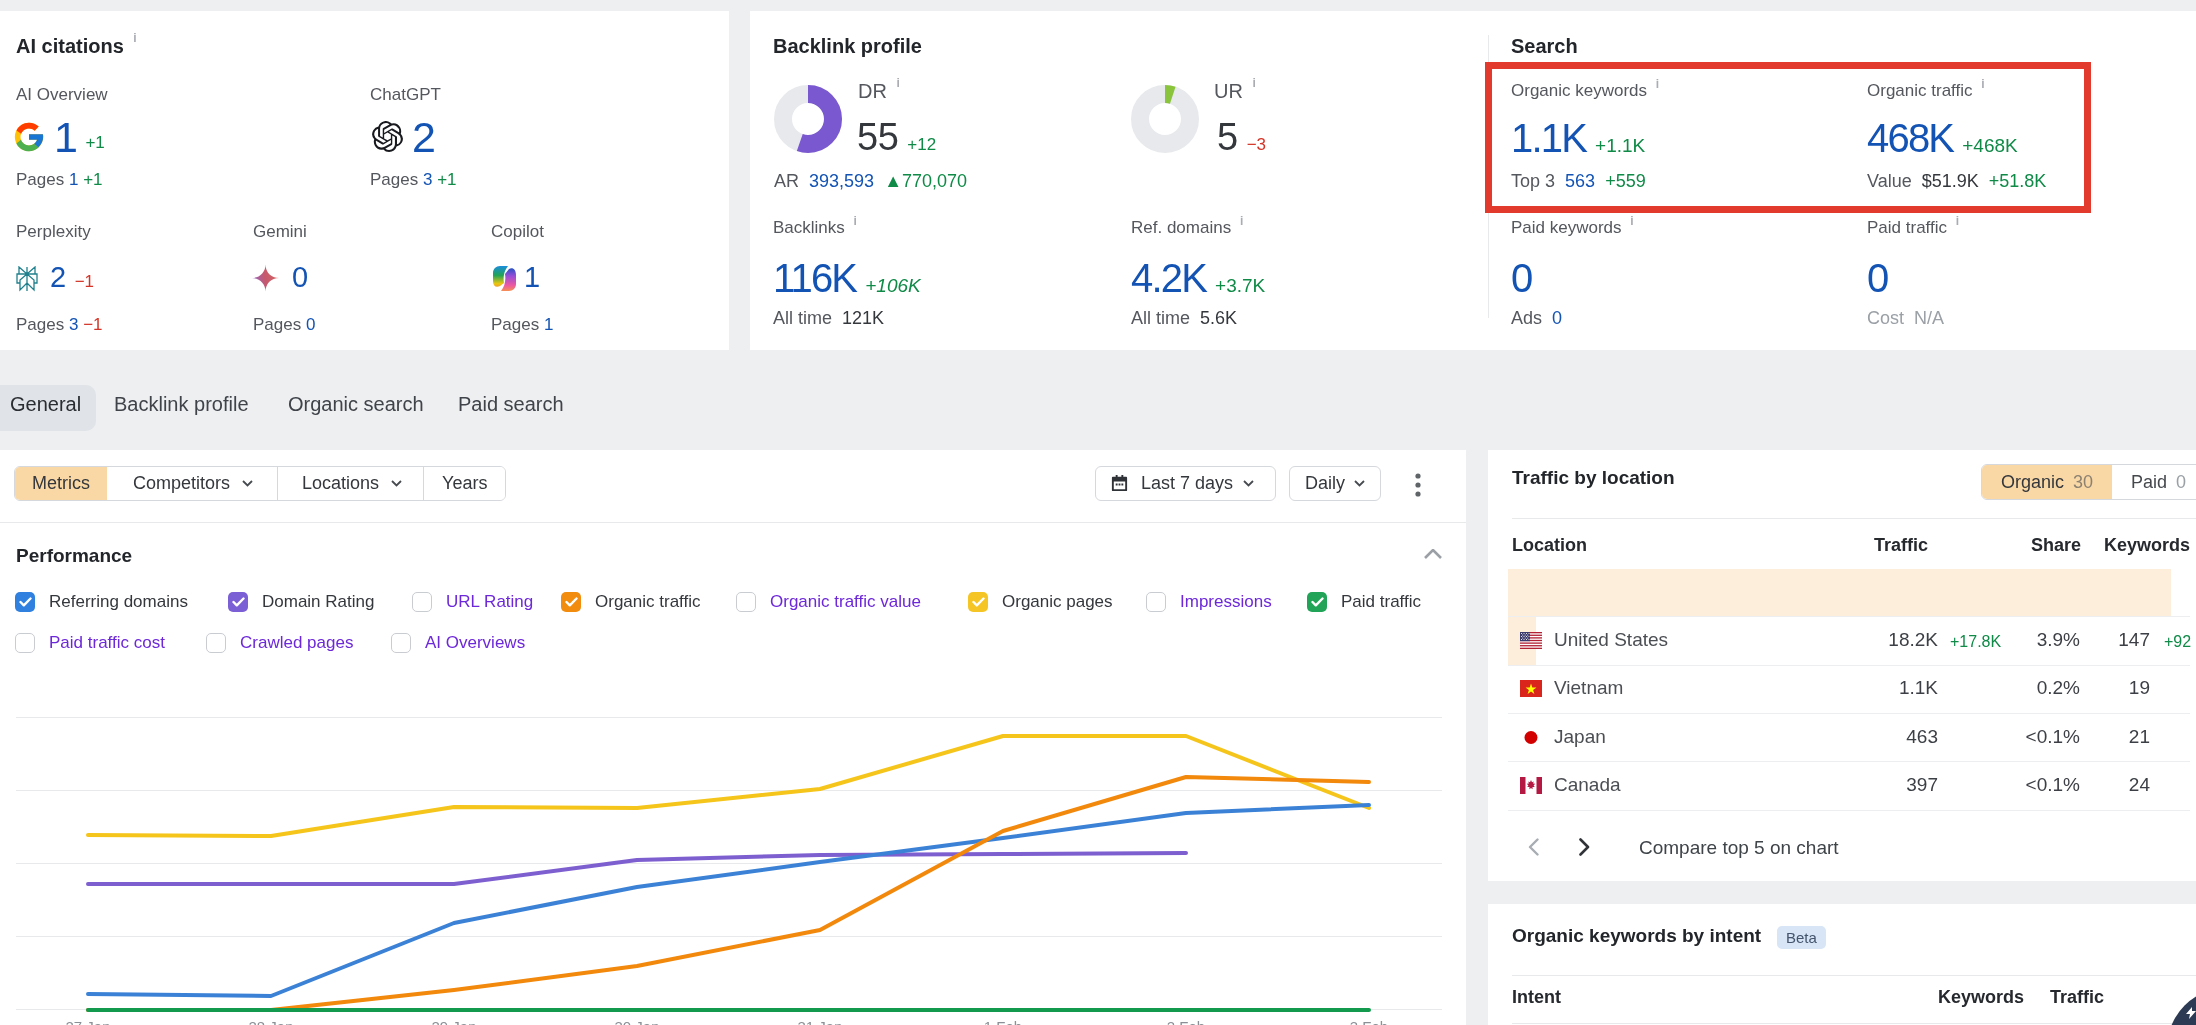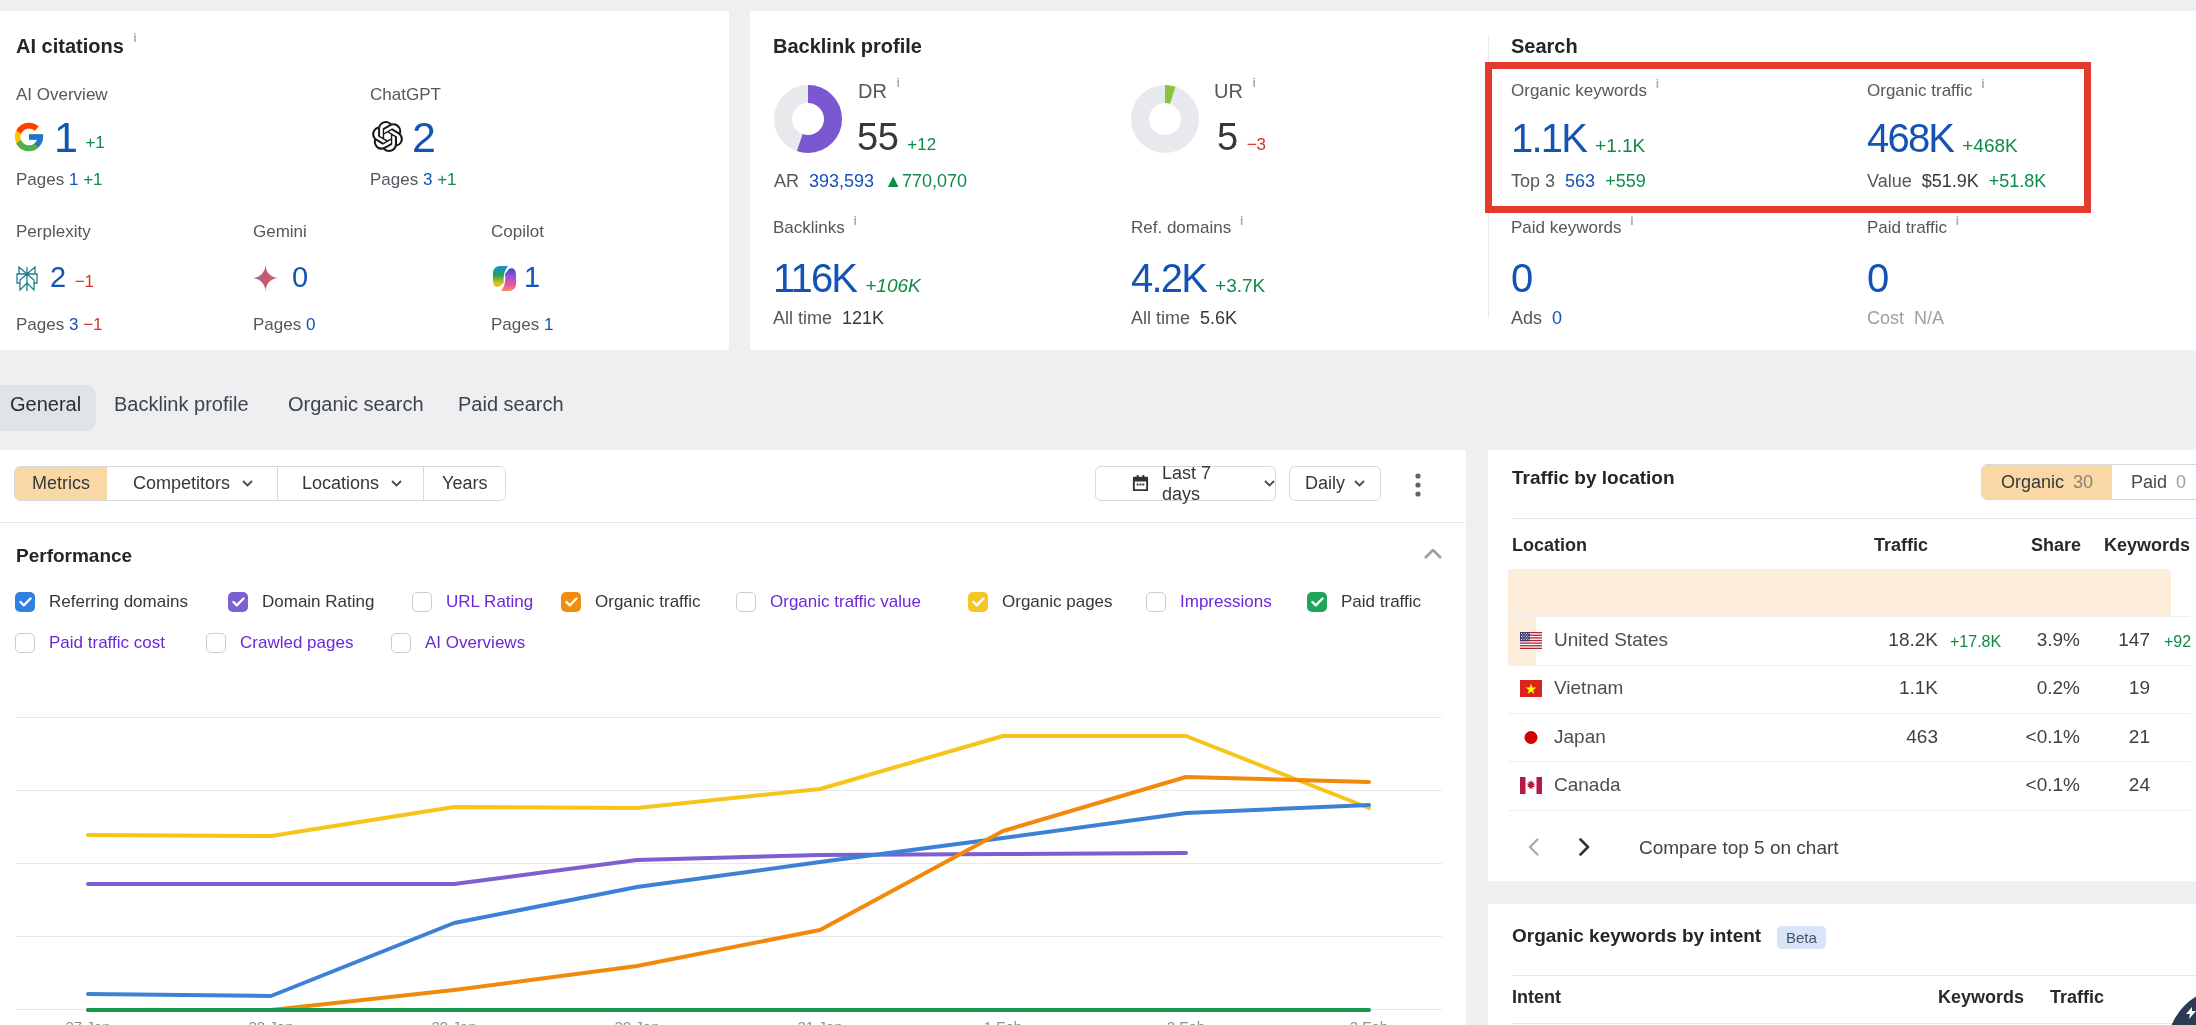--- a/index.html
+++ b/index.html
@@ -207,21 +207,21 @@
     <div style="background:#f9d8a6; padding:3px 17px; display:flex; align-items:center;">Metrics</div>
     <div style="background:#fff; padding:0 24px 0 26px; display:flex; align-items:center; gap:12px;">Competitors <svg width="11" height="7" viewBox="0 0 11 7" fill="none" stroke="#474b50" stroke-width="1.8">
           <path d="M1 1 L5.5 5.5 L10 1"></path>
         </svg></div>
     <div style="background:#fff; border-left:1px solid #d5d8dc; padding:0 21px 0 24px; display:flex; align-items:center; gap:12px;">Locations <svg width="11" height="7" viewBox="0 0 11 7" fill="none" stroke="#474b50" stroke-width="1.8">
           <path d="M1 1 L5.5 5.5 L10 1"></path>
         </svg></div>
     <div style="background:#fff; border-left:1px solid #d5d8dc; padding:0 18px; display:flex; align-items:center;">Years</div>
   </div>
 
-  <div class="abs" style="left:1095px; top:16px; width:181px; height:35px; border:1px solid #d5d8dc; border-radius:6px; display:flex; align-items:center; font-size:18px; color:#34373c;padding-left:21px;">
+  <div class="abs" style="left:1095px; top:16px; width:181px; height:35px; border:1px solid #d5d8dc; border-radius:6px; display:flex; align-items:center; font-size:18px; color:#34373c;">
     <svg style="margin-left:14px;" width="19" height="19" viewBox="0 0 20 20" fill="#2f3338">
         <path d="M6 1h2v2h4V1h2v2h3a1 1 0 0 1 1 1v13a1 1 0 0 1-1 1H3a1 1 0 0 1-1-1V4a1 1 0 0 1 1-1h3V1zm-2 7v8h12V8H4zm2 2h2v2H6v-2zm3 0h2v2H9v-2zm3 0h2v2h-2v-2z"></path>
       </svg>
     <span style="margin-left:12px;">Last 7 days</span>
     <svg style="margin-left:10px;" width="11" height="7" viewBox="0 0 11 7" fill="none" stroke="#474b50" stroke-width="1.8">
         <path d="M1 1 L5.5 5.5 L10 1"></path>
       </svg>
   </div>
   <div class="abs" style="left:1289px; top:16px; width:92px; height:35px; border:1px solid #d5d8dc; border-radius:6px; display:flex; align-items:center; justify-content:center; gap:9px; font-size:18px; color:#34373c;">
     Daily <svg width="11" height="7" viewBox="0 0 11 7" fill="none" stroke="#474b50" stroke-width="1.8">
@@ -384,20 +384,21 @@
   </div>
 
   <div class="trow" style="top:312px;">
     <svg class="abs" style="left:32px; top:15px;" width="22" height="17" viewBox="0 0 22 17">
       <rect width="22" height="17" fill="#fff"></rect>
       <rect width="5.5" height="17" fill="#b31942"></rect>
         <rect x="16.5" width="5.5" height="17" fill="#b31942"></rect>
       <path fill="#b31942" d="M11 3 l1 2.2 1.8 -0.8 -0.7 2.1 2.1 0.3 -1.6 1.6 1.2 1.5 -2.3 0.2 0.1 2.2 -1.6 -1.3 -1.6 1.3 0.1 -2.2 -2.3 -0.2 1.2 -1.5 -1.6 -1.6 2.1 -0.3 -0.7 -2.1 1.8 0.8 Z"></path>
     </svg>
     <div class="abs cname" style="left:66px;">Canada</div>
+    <div class="abs tval" style="width:450px;">397</div>
     <div class="abs tval" style="width:592px;">&lt;0.1%</div>
     <div class="abs tval blue" style="width:662px;">24</div>
   </div>
 
   <div class="abs rowline" style="top:166px;"></div>
   <div class="abs rowline" style="top:215px;"></div>
   <div class="abs rowline" style="top:263px;"></div>
   <div class="abs rowline" style="top:311px;"></div>
   <div class="abs rowline" style="top:360px;"></div>
 

